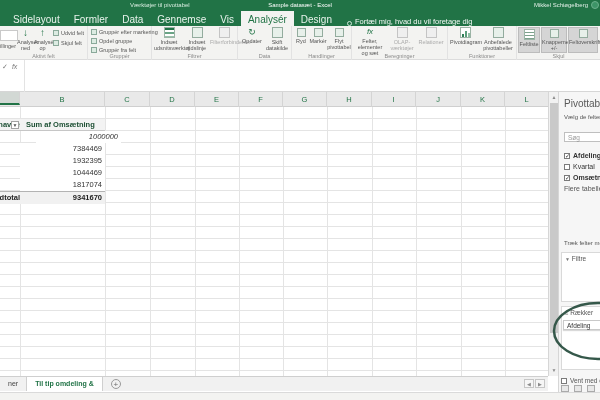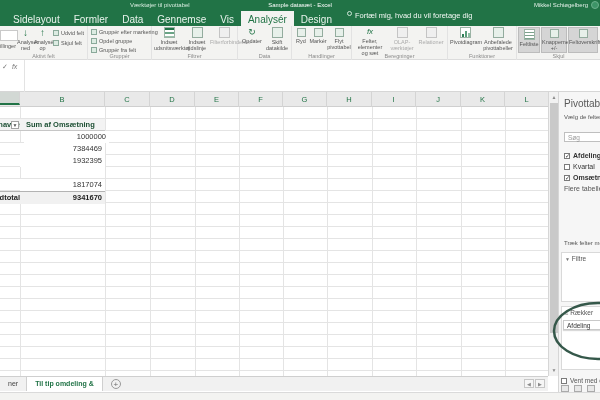--- a/index.html
+++ b/index.html
@@ -10,21 +10,21 @@
   .titlebar { left:0; top:0; width:600px; height:11px; background:#217346; color:#eaf4ee; font-size:6px; }
   .ctx-label { left:130px; top:2px; color:#d7ecdf; }
   .win-title { left:300px; top:2px; transform:translateX(-50%); color:#fff; }
   .user-name { right:12px; top:2px; color:#e2efe8; }
   .avatar { right:1px; top:1px; width:8px; height:8px; border-radius:50%; background:#3d9467; border:1px solid #6cb08c; }
 
   
   .tabsrow { left:0; top:11px; width:600px; height:15px; background:#217346; display:flex; align-items:stretch; padding-left:6px; }
   .rtab { color:#e8f3ec; font-size:10px; padding:3px 7px 0 7px; white-space:nowrap; }
   .rtab.active { background:#f3f3f1; color:#217346; }
-  .tellme { display:flex; align-items:flex-start; gap:3px; color:#f2f8f4; font-size:7.5px; padding:0 8px; white-space:nowrap; }
+  .tellme { display:flex; align-items:flex-end; gap:3px; color:#f2f8f4; font-size:7.5px; padding:0 8px; white-space:nowrap; }
   .bulb { width:5px; height:5px; border:1px solid #cfe6d8; border-radius:50%; display:inline-block; }
 
   
   .ribbon { left:0; top:26px; width:600px; height:34px; background:#f3f3f1; border-bottom:1px solid #dcdcdc; font-size:5.5px; color:#555; }
   .rgroup { position:absolute; top:0; height:34px; border-right:1px solid #e2e2e2; }
   .glabel { position:absolute; bottom:1px; left:0; right:0; text-align:center; color:#8a8a8a; font-size:5.5px; white-space:nowrap; }
   .bigbtn { position:absolute; top:1px; width:30px; text-align:center; line-height:1.1; color:#555; }
   .bigbtn .ic { margin:1px auto 1px auto; }
   .smallitem { position:absolute; white-space:nowrap; color:#555; display:flex; align-items:center; gap:2px; }
   .disabled { color:#ababab !important; }
@@ -279,23 +279,24 @@
   <div class="vline" style="left:416px;"></div>
   <div class="vline" style="left:461px;"></div>
   <div class="vline" style="left:505px;"></div>
 
   <div class="cell pivot-hdr clip-rtl" style="left:0;top:12px;width:20px;height:12px;">
     <span>Rækkenavne</span>
     <span class="filterbtn">▼</span>
   </div>
   <div class="cell pivot-hdr" style="left:20px;top:12px;width:85px;height:12px;padding-left:6px;">Sum af Omsætning</div>
 
-  <div class="cell num" style="left:24px;top:24px;width:85px;height:12px;">1000000</div>
+  <div class="cell num" style="left:36px;top:24px;width:85px;height:12px;font-style:italic;">1000000</div>
   <div class="cell num" style="left:20px;top:36px;width:85px;height:12px;">7384469</div>
   <div class="cell num" style="left:20px;top:48px;width:85px;height:12px;">1932395</div>
+  <div class="cell num" style="left:20px;top:60px;width:85px;height:12px;">1044469</div>
   <div class="cell num" style="left:20px;top:72px;width:85px;height:12px;">1817074</div>
 
   <div class="cell total clip-rtl" style="left:0;top:84px;width:20px;height:13px;">Hovedtotal</div>
   <div class="cell total num" style="left:20px;top:84px;width:85px;height:13px;">9341670</div>
 </div>
 
 <div class="abs vscroll">
   <div class="varrow" style="top:1px;">▲</div>
   <div class="vthumb"></div>
   <div class="varrow" style="bottom:1px;">▼</div>

